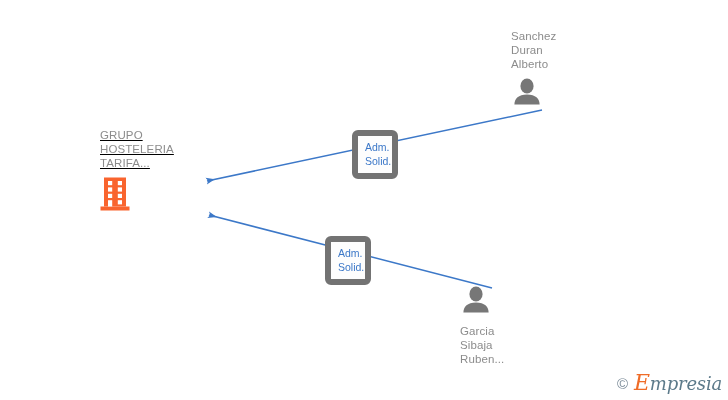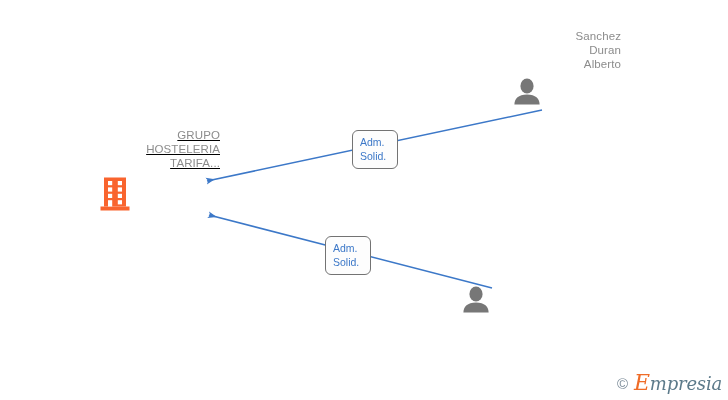--- a/index.html
+++ b/index.html
@@ -26,21 +26,21 @@
     left: 0;
     width: 728px;
     height: 400px;
   }
 
   
   .node {
     position: absolute;
   }
   .node-label {
-    text-align: right;
+    text-align: left;
     color: #8c8c8c;
     font-size: 11.5px;
     line-height: 14px;
     letter-spacing: 0.1px;
     white-space: pre-line;
     user-select: none;
   }
   .node-icon {
     display: block;
     margin: 0 auto;
@@ -70,21 +70,21 @@
     top: 286px;
     width: 110px;
   }
   #node-person-2 .node-label {
     margin-top: 6px;
   }
 
   
   .edge-label {
     position: absolute;
-    border: 1px solid #737373;
+    border: 6px solid #737373;
     border-radius: 6px;
     background: #fdfdfd;
     color: #3c78c8;
     font-size: 10.5px;
     line-height: 14px;
     padding: 4px 7px 5px 7px;
     text-align: left;
     white-space: pre-line;
     box-sizing: border-box;
     user-select: none;
@@ -186,20 +186,23 @@
     </span>
   </div>
 
   <div class="node" id="node-person-2">
     <span class="node-icon">
       <svg width="32" height="28" viewBox="0 0 32 28" xmlns="http://www.w3.org/2000/svg">
         <ellipse cx="16" cy="8" rx="6.6" ry="7.6" fill="#777777"></ellipse>
         <path d="M 16 16.4 C 7.4 16.4 3.4 20.6 3.4 26.4 L 28.6 26.4 C 28.6 20.6 24.6 16.4 16 16.4 Z" fill="#777777"></path>
       </svg>
     </span>
+    <div class="node-label">Garcia
+Sibaja
+Ruben...</div>
   </div>
 
   <div class="edge-label" id="edge-label-1">Adm.
 Solid.</div>
 
   <div class="edge-label" id="edge-label-2">Adm.
 Solid.</div>
 
   <div id="watermark">
     <span class="copy-glyph">©</span>

